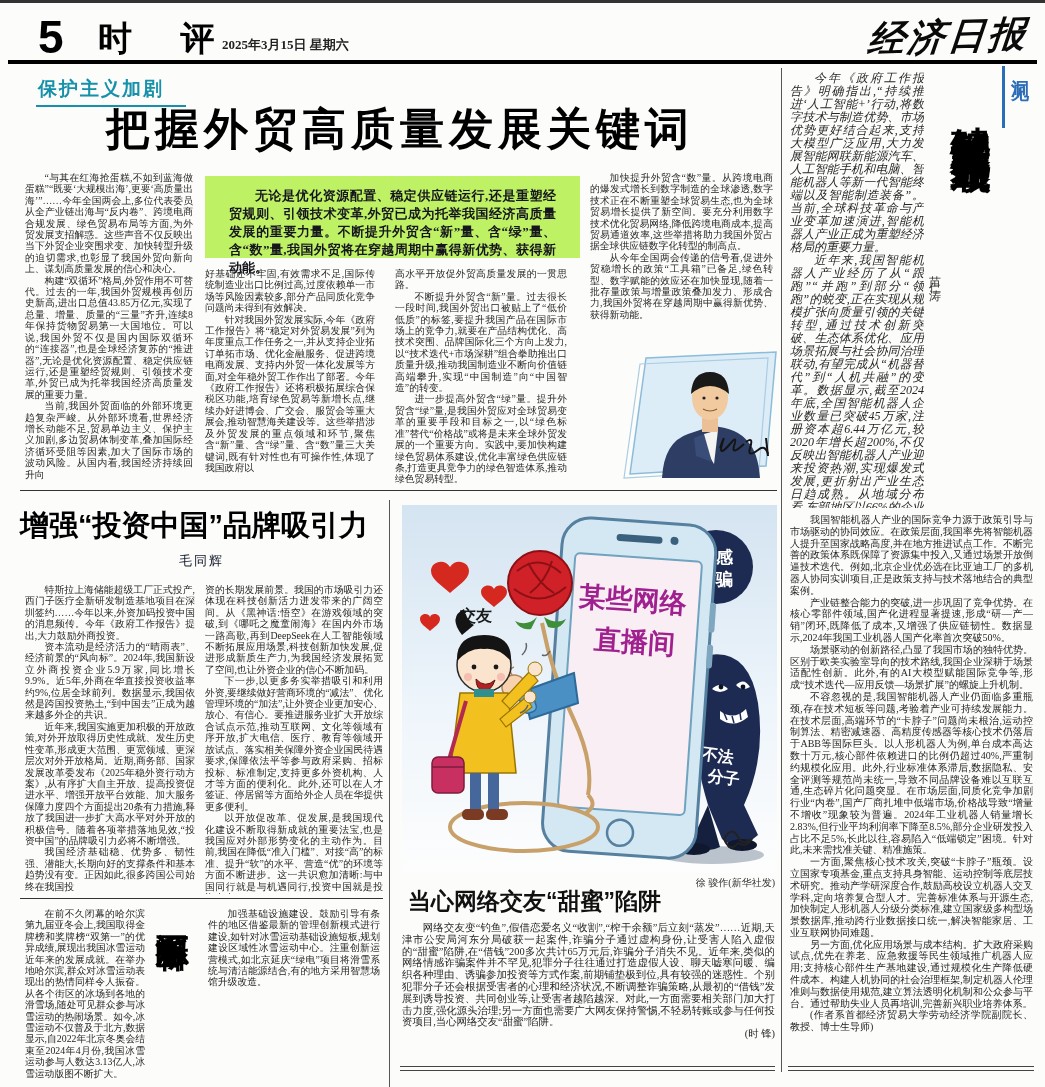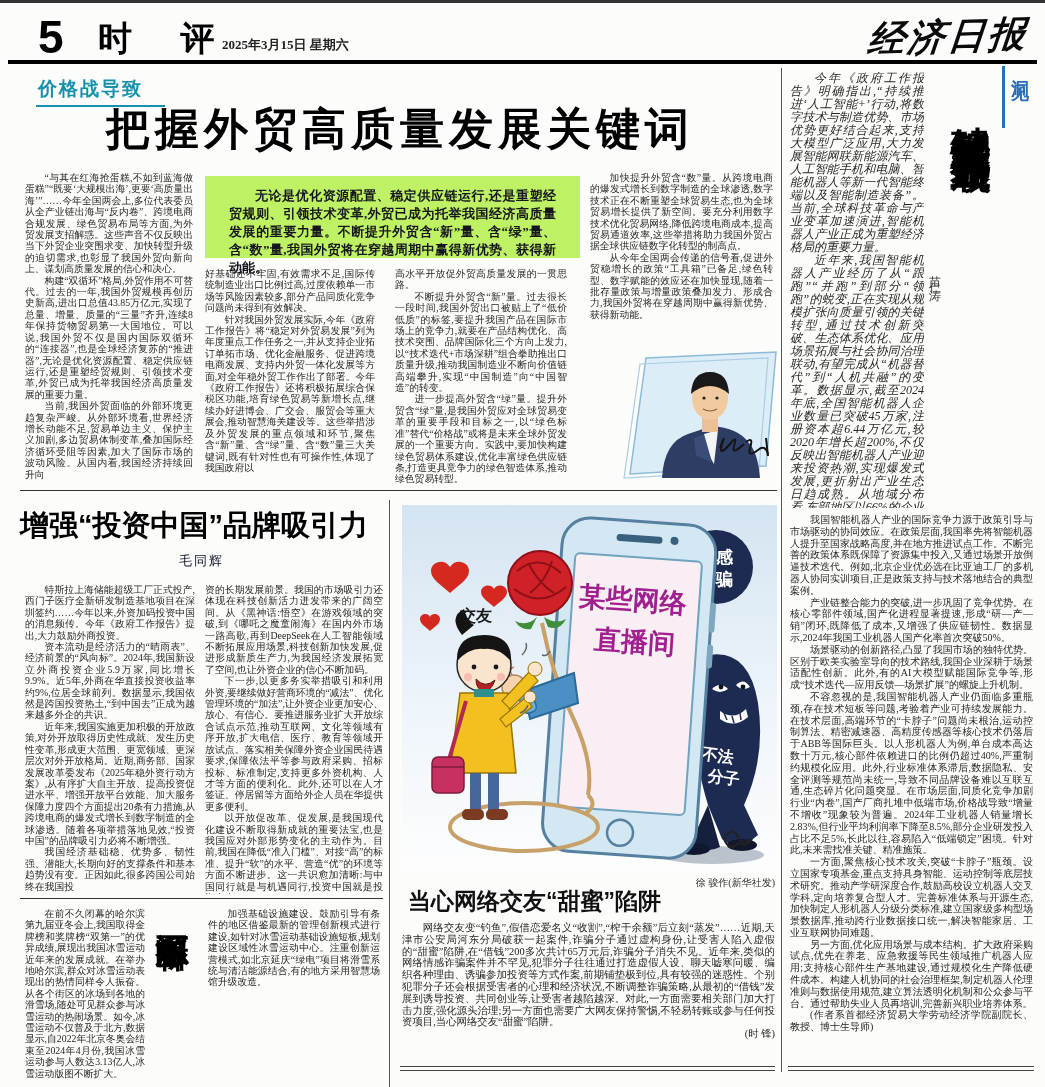--- a/index.html
+++ b/index.html
@@ -78,21 +78,21 @@
 <div class="abs rule-h" style="left:0;top:0;width:1045px;height:3px;"></div>
 
 <div class="abs pgnum" style="left:38px;top:10px;">5</div>
 <div class="abs section" style="left:98px;top:16px;">时 评</div>
 <div class="abs dateline" style="left:222px;top:36px;">2025年3月15日 星期六</div>
 <div class="abs masthead" style="left:868px;top:12px;">经济日报</div>
 
 <div class="abs rule-h" style="left:8px;top:60px;width:1029px;height:4px;background:#000;"></div>
 
 <div class="abs" style="left:36px;top:76px;">
-  <span class="kicker">价格战导致</span>
+  <span class="kicker">保护主义加剧</span>
 </div>
 
 <div class="abs mainhead" style="left:25px;top:100px;width:750px;">把握外贸高质量发展关键词</div>
 
 <div class="abs highlight" style="left:205px;top:176px;width:327px;height:63px;">无论是优化资源配置、稳定供应链运行,还是重塑经贸规则、引领技术变革,外贸已成为托举我国经济高质量发展的重要力量。不断提升外贸含“新”量、含“绿”量、含“数”量,我国外贸将在穿越周期中赢得新优势、获得新动能。</div>
 
 <div class="abs col smallbody" style="left:25px;top:172px;width:168px;height:316px;">
     <p>“与其在红海抢蛋糕,不如到蓝海做蛋糕”“既要‘大规模出海’,更要‘高质量出海’”……今年全国两会上,多位代表委员从全产业链出海与“反内卷”、跨境电商合规发展、绿色贸易布局等方面,为外贸发展支招解惑。这些声音不仅反映出当下外贸企业突围求变、加快转型升级的迫切需求,也彰显了我国外贸向新向上、谋划高质量发展的信心和决心。</p>
     <p>构建“双循环”格局,外贸作用不可替代。过去的一年,我国外贸规模再创历史新高,进出口总值43.85万亿元,实现了总量、增量、质量的“三量”齐升,连续8年保持货物贸易第一大国地位。可以说,我国外贸不仅是国内国际双循环的“连接器”,也是全球经济复苏的“推进器”,无论是优化资源配置、稳定供应链运行,还是重塑经贸规则、引领技术变革,外贸已成为托举我国经济高质量发展的重要力量。</p>
     <p>当前,我国外贸面临的外部环境更趋复杂严峻。从外部环境看,世界经济增长动能不足,贸易单边主义、保护主义加剧,多边贸易体制变革,叠加国际经济循环受阻等因素,加大了国际市场的波动风险。从国内看,我国经济持续回升向</p>
@@ -135,21 +135,21 @@
 </div>
 
 <div class="abs rule-h" style="left:20px;top:490px;width:757px;height:1px;"></div>
 
 <div class="abs h2head" style="left:20px;top:506px;width:363px;">增强“投资中国”品牌吸引力</div>
 <div class="abs authorline" style="left:20px;top:552px;width:363px;">毛同辉</div>
 
 <div class="abs col smallbody" style="left:25px;top:584px;width:170px;height:310px;">
     <p>特斯拉上海储能超级工厂正式投产,西门子医疗全新研发制造基地项目在深圳签约……今年以来,外资加码投资中国的消息频传。今年《政府工作报告》提出,大力鼓励外商投资。</p>
     <p>资本流动是经济活力的“晴雨表”、经济前景的“风向标”。2024年,我国新设立外商投资企业5.9万家,同比增长9.9%。近5年,外商在华直接投资收益率约9%,位居全球前列。数据显示,我国依然是跨国投资热土,“到中国去”正成为越来越多外企的共识。</p>
-    <p>近年来,我国实施更加积极的开放政策,对外开放取得历史性成就、发生历史性变革,形成更大范围、更宽领域、更深层次对外开放格局。近期,商务部、国家发展改革委发布《2025年稳外资行动方案》,从有序扩大自主开放、提高投资促进水平、增强开放平台效能、加大服务保障力度四个方面提出20条有力措施,从跨境电商的爆发式增长到数字制造的全球渗透。随着各项举措落地见效,“投资中国”的品牌吸引力必将不断增强。</p>
+    <p>近年来,我国实施更加积极的开放政策,对外开放取得历史性成就、发生历史性变革,形成更大范围、更宽领域、更深层次对外开放格局。近期,商务部、国家发展改革委发布《2025年稳外资行动方案》,从有序扩大自主开放、提高投资促进水平、增强开放平台效能、加大服务保障力度四个方面提出20条有力措施,释放了我国进一步扩大高水平对外开放的积极信号。随着各项举措落地见效,“投资中国”的品牌吸引力必将不断增强。</p>
     <p>我国经济基础稳、优势多、韧性强、潜能大,长期向好的支撑条件和基本趋势没有变。正因如此,很多跨国公司始终在我国投</p>
   </div>
 <div class="abs col smallbody" style="left:205px;top:584px;width:178px;height:310px;">
     <p class="noind">资的长期发展前景。我国的市场吸引力还体现在科技创新活力迸发带来的广阔空间。从《黑神话:悟空》在游戏领域的突破,到《哪吒之魔童闹海》在国内外市场一路高歌,再到DeepSeek在人工智能领域不断拓展应用场景,科技创新加快发展,促进形成新质生产力,为我国经济发展拓宽了空间,也让外资企业的信心不断加码。</p>
     <p>下一步,以更多务实举措吸引和利用外资,要继续做好营商环境的“减法”、优化管理环境的“加法”,让外资企业更加安心、放心、有信心。要推进服务业扩大开放综合试点示范,推动互联网、文化等领域有序开放,扩大电信、医疗、教育等领域开放试点。落实相关保障外资企业国民待遇要求,保障依法平等参与政府采购、招标投标、标准制定,支持更多外资机构、人才等方面的便利化。此外,还可以在人才签证、停居留等方面给外企人员在华提供更多便利。</p>
     <p>以开放促改革、促发展,是我国现代化建设不断取得新成就的重要法宝,也是我国应对外部形势变化的主动作为。目前,我国在降低“准入门槛”、对接“高”的标准、提升“软”的水平、营造“优”的环境等方面不断进步。这一共识愈加清晰:与中国同行就是与机遇同行,投资中国就是投资未来。</p>
   </div>
 
 <div class="abs rule-h" style="left:20px;top:898px;width:363px;height:1px;"></div>
 

